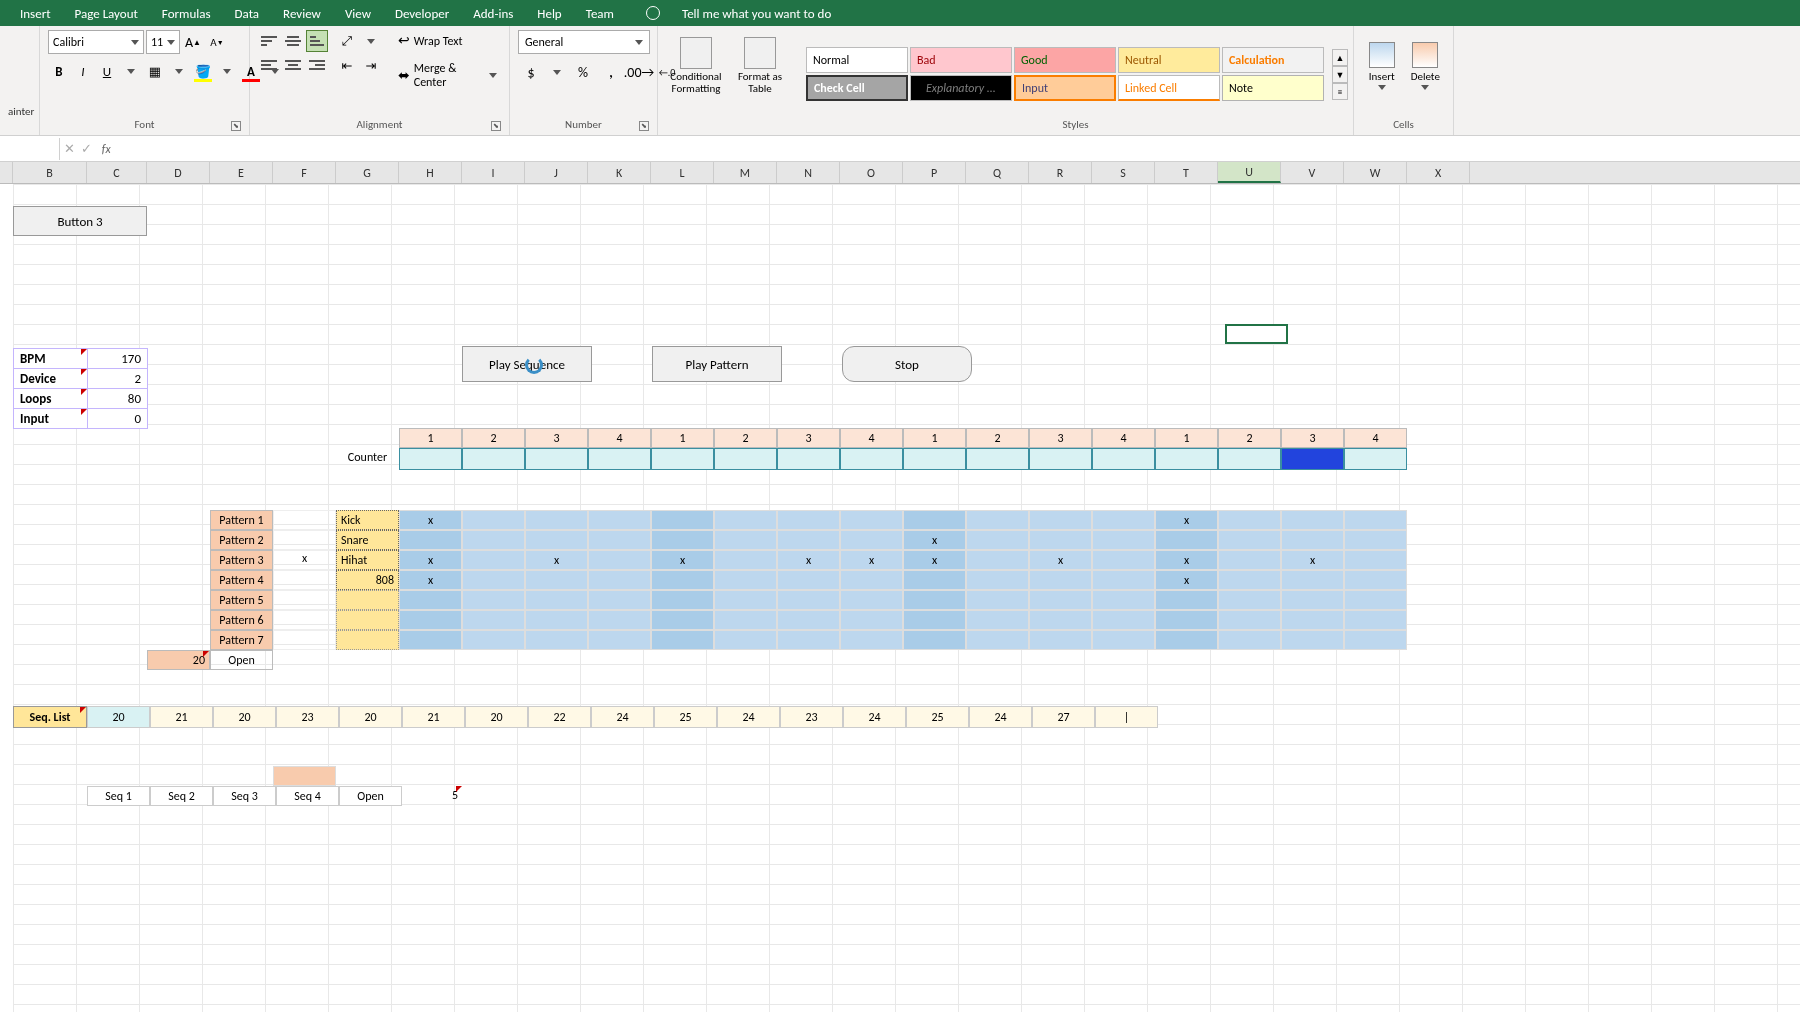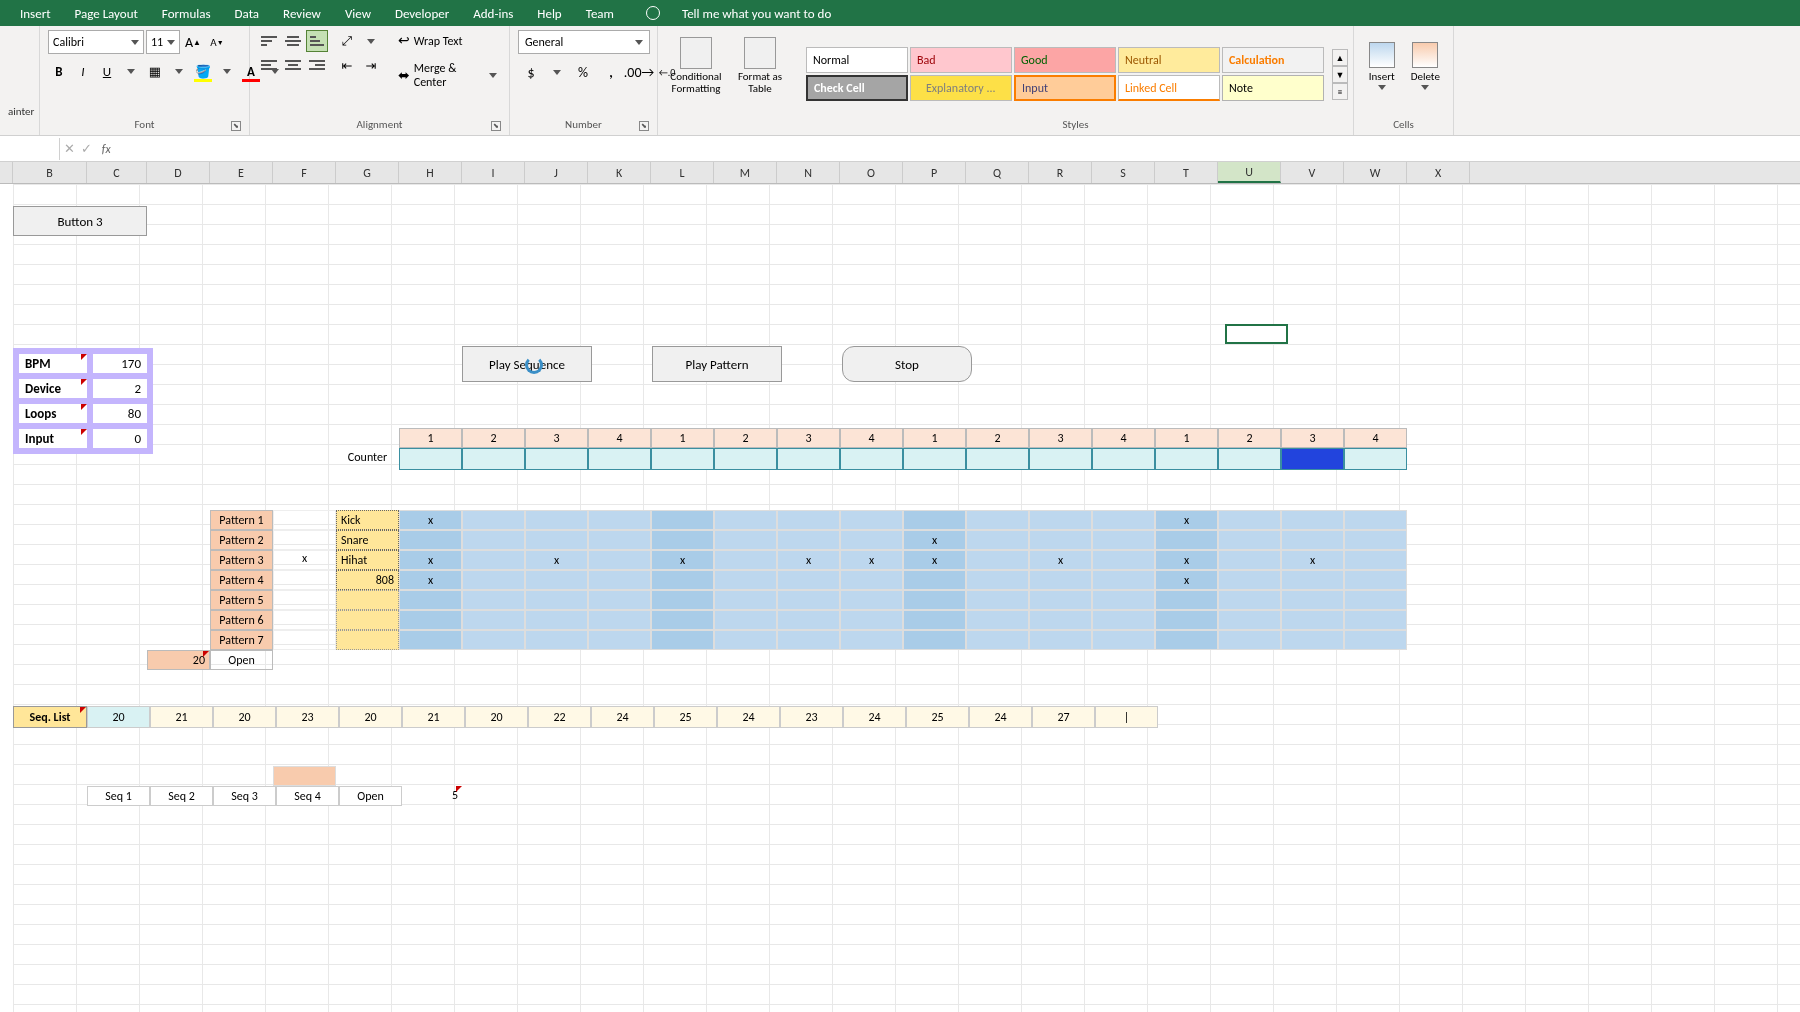--- a/index.html
+++ b/index.html
@@ -50,21 +50,21 @@
 .col-headers { height: 22px; display: flex; background: #e6e6e6; border-bottom: 1px solid #bbb; }
 .col-headers > div { border-right: 1px solid #ccc; font-size: 12px; color: #333; display: flex; align-items: center; justify-content: center; }
 .col-headers .selected { background: #d3e5c8; border-bottom: 2px solid #217346; }
 
 
 .grid { position: relative; background: #fff; }
 
 .sheet-btn { position: absolute; background: #f0f0f0; border: 1px solid #999; font-size: 13px; display: flex; align-items: center; justify-content: center; cursor: pointer; }
 
 .params-table { position: absolute; left: 13px; top: 164px; border-collapse: collapse; font-size: 13px; }
-.params-table td { border: 6px solid #c4b5fd; padding: 2px 6px; height: 20px; }
+.params-table td { border: 1px solid #c4b5fd; padding: 2px 6px; height: 20px; }
 .params-table .label { width: 74px; font-weight: bold; background: #fff; }
 .params-table .val { width: 60px; text-align: right; background: #fff; }
 .red-tri { width: 0; height: 0; border-left: 6px solid #c00; border-bottom: 6px solid transparent; position: absolute; right: 0; top: 0; }
 
 .counter-row { position: absolute; display: flex; }
 .step-num { width: 63px; height: 20px; background: #fce4d6; border: 1px solid #bbb; font-size: 12px; display: flex; align-items: center; justify-content: center; }
 .counter-cell { width: 63px; height: 22px; background: #d9f2f3; border: 1px solid #3a8fa0; }
 .counter-cell.active { background: #2244dd; }
 
 .pattern-area { position: absolute; }
@@ -267,21 +267,21 @@
 
   <div class="group" style="width:556px;">
     <div class="group-body" style="align-items:center;">
       <div class="style-grid">
         <div class="style-cell" style="background:#fff;text-align:center;">Normal</div>
         <div class="style-cell" style="background:#ffc7ce;color:#9c0006;">Bad</div>
         <div class="style-cell" style="background:#fca5a5;color:#006100;">Good</div>
         <div class="style-cell" style="background:#ffeb9c;color:#9c5700;">Neutral</div>
         <div class="style-cell" style="background:#f2f2f2;color:#fa7d00;font-weight:bold;">Calculation</div>
         <div class="style-cell" style="background:#a5a5a5;color:#fff;font-weight:bold;border:2px solid #333;">Check Cell</div>
-        <div class="style-cell" style="background:#fde047;color:#7f7f7f;padding-left:15px;">Explanatory ...</div>
+        <div class="style-cell" style="background:#000000;color:#7f7f7f;font-style:italic;padding-left:15px;">Explanatory ...</div>
         <div class="style-cell" style="background:#ffcc99;color:#3f3f76;border:2px solid #fa7d00;">Input</div>
         <div class="style-cell" style="background:#fff;color:#fa7d00;border-bottom:2px solid #fa7d00;">Linked Cell</div>
         <div class="style-cell" style="background:#ffffcc;border:1px solid #b2b2b2;">Note</div>
       </div>
       <div class="col" style="margin-left:4px;gap:0;">
         <div class="btn-sm" style="border:1px solid #bbb;height:17px;width:16px;font-size:9px;">▲</div>
         <div class="btn-sm" style="border:1px solid #bbb;height:17px;width:16px;font-size:9px;">▼</div>
         <div class="btn-sm" style="border:1px solid #bbb;height:17px;width:16px;font-size:9px;">≡</div>
       </div>
     </div>

